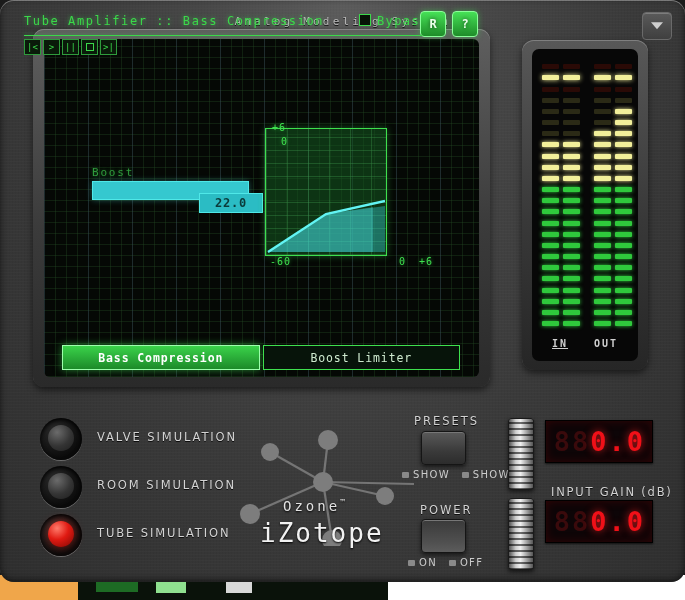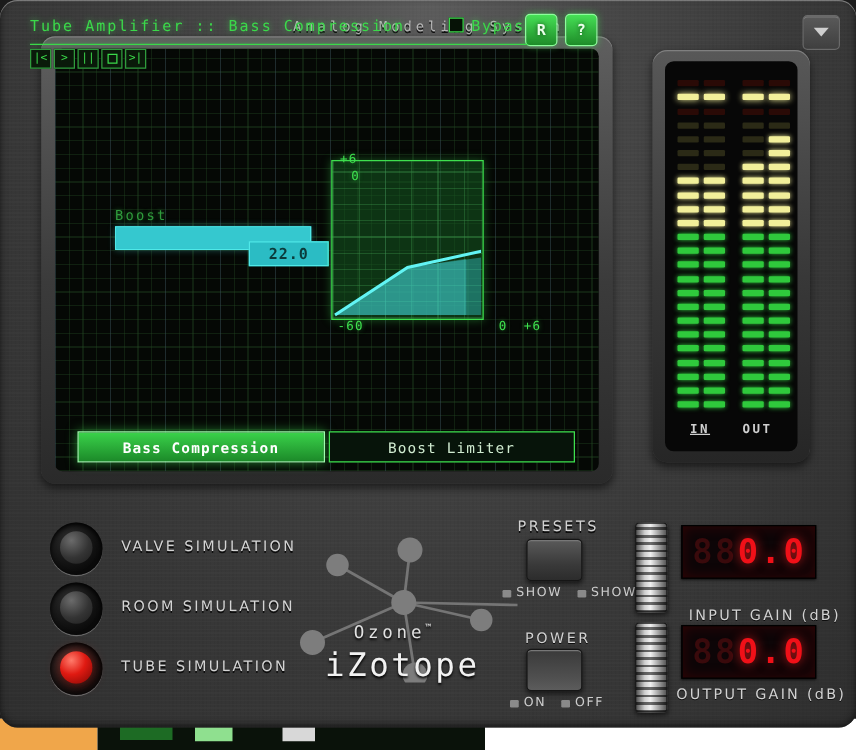--- a/index.html
+++ b/index.html
@@ -445,16 +445,15 @@
       <span class="ghost">88</span>
       <span class="val">0.0</span>
     </div>
     <div class="gain-lab" style="left:551px;top:70px;margin-top:17px;">INPUT GAIN (dB)</div>
 
     <div class="fader" style="left:508px;top:100px;"></div>
     <div class="led-disp" style="left:545px;top:102px;">
       <span class="ghost">88</span>
       <span class="val">0.0</span>
     </div>
-    <div class="gain-lab" style="left:541px;top:150px;">OUTPUT GAIN (dB)</div>
 
   </div>
 </div>
 
 </body></html>

